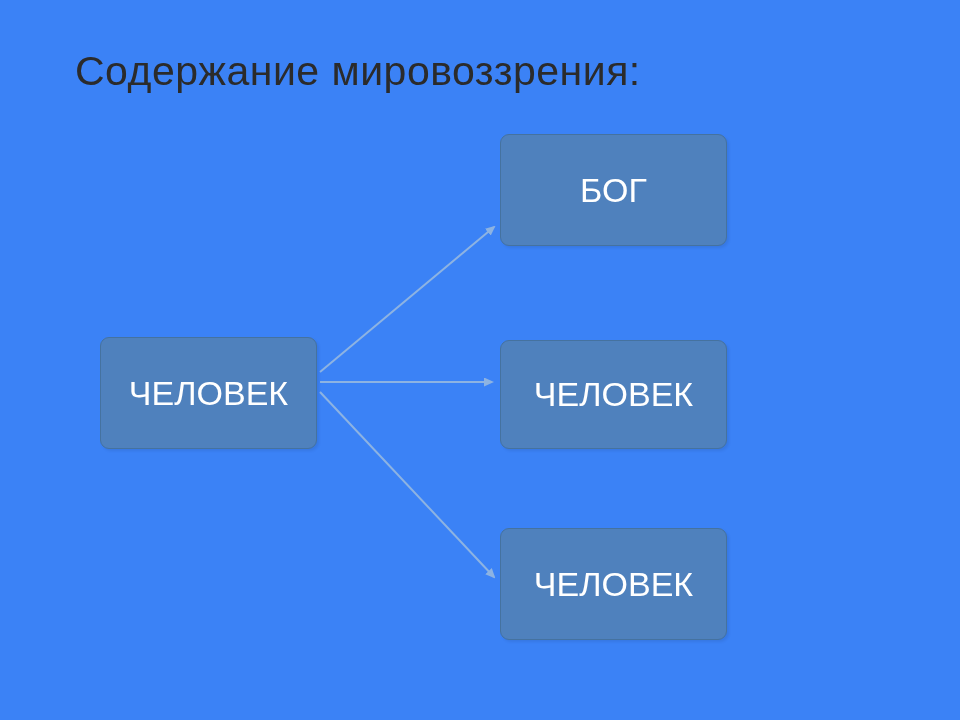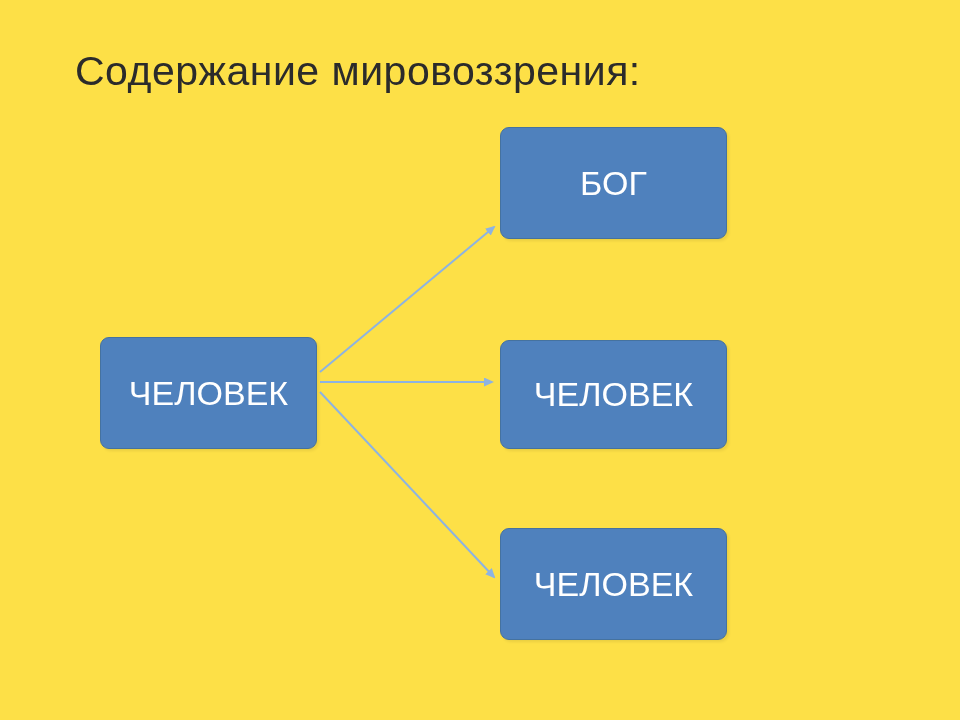--- a/index.html
+++ b/index.html
@@ -4,21 +4,21 @@
 <style>
   html, body {
     margin: 0;
     padding: 0;
     background: #ffffff;
   }
   .slide {
     position: relative;
     width: 960px;
     height: 720px;
-    background: #fde047;
+    background: #3b82f6;
     overflow: hidden;
     font-family: "Liberation Sans", sans-serif;
   }
   .slide-title {
     position: absolute;
     left: 75px;
     top: 48px;
     width: 840px;
     font-size: 41px;
     line-height: 1.15;
@@ -40,21 +40,21 @@
     box-shadow: 2px 2px 3px rgba(0,0,0,0.08);
   }
   .node-source {
     left: 100px;
     top: 337px;
     width: 215px;
     height: 110px;
   }
   .node-god {
     left: 500px;
-    top: 127px;
+    top: 134px;
     width: 225px;
     height: 110px;
   }
   .node-human {
     left: 500px;
     top: 340px;
     width: 225px;
     height: 107px;
   }
   .node-nature {

